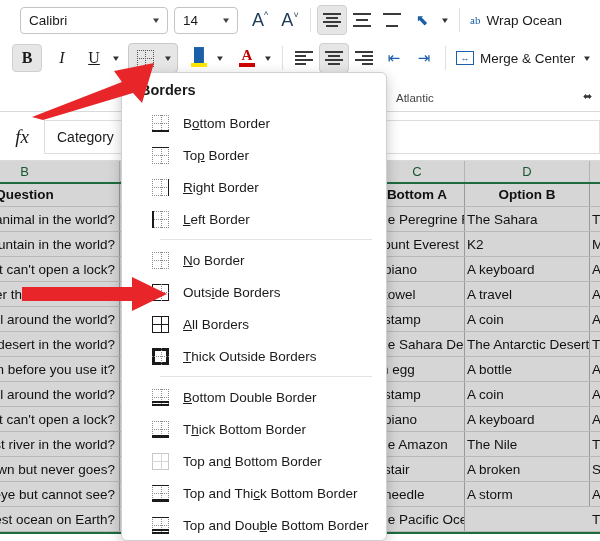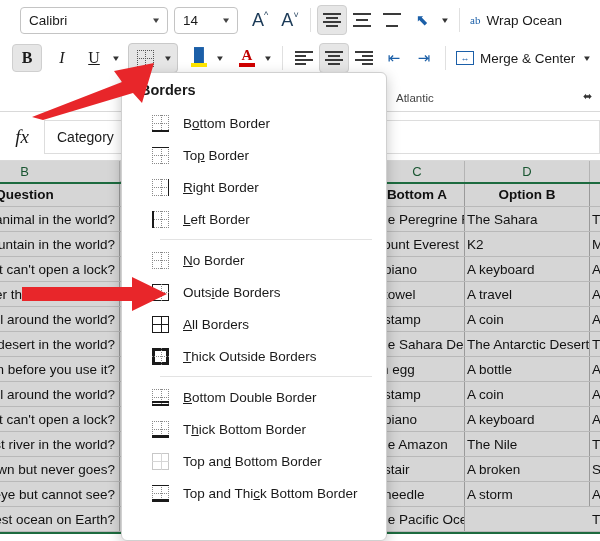--- a/index.html
+++ b/index.html
@@ -680,20 +680,31 @@
         <div class="menu-item">
           <span class="mi-icon ">
             <span class="base"></span>
             <span class="gv"></span>
             <span class="gh"></span>
             <span class="sb e-top"></span>
             <span class="sb e-bottom-thick"></span>
           </span>
           <span class="mi-label">Top and Thi<span class="acc-u">c</span>k Bottom Border</span>
         </div>
+        <div class="menu-item">
+          <span class="mi-icon ">
+            <span class="base"></span>
+            <span class="gv"></span>
+            <span class="gh"></span>
+            <span class="sb e-top"></span>
+            <span class="sb e-bottom-d1"></span>
+            <span class="sb e-bottom-d2"></span>
+          </span>
+          <span class="mi-label">Top and Dou<span class="acc-u">b</span>le Bottom Border</span>
+        </div>
       </div>
   </div>
 
   <svg class="arrow-svg" style="left:30px; top:60px;" width="140" height="62" viewBox="0 0 140 62">
     <path d="M2,57 L92,22 L84,11 L124,3 L112,43 L103,33 L13,60 Z" fill="#e8262a"></path>
   </svg>
 
   <svg class="arrow-svg" style="left:22px; top:277px;" width="150" height="42" viewBox="0 0 150 42">
     <path d="M0,10 L110,10 L110,0 L145,17 L110,34 L110,24 L0,24 Z" fill="#e8262a"></path>
   </svg>

